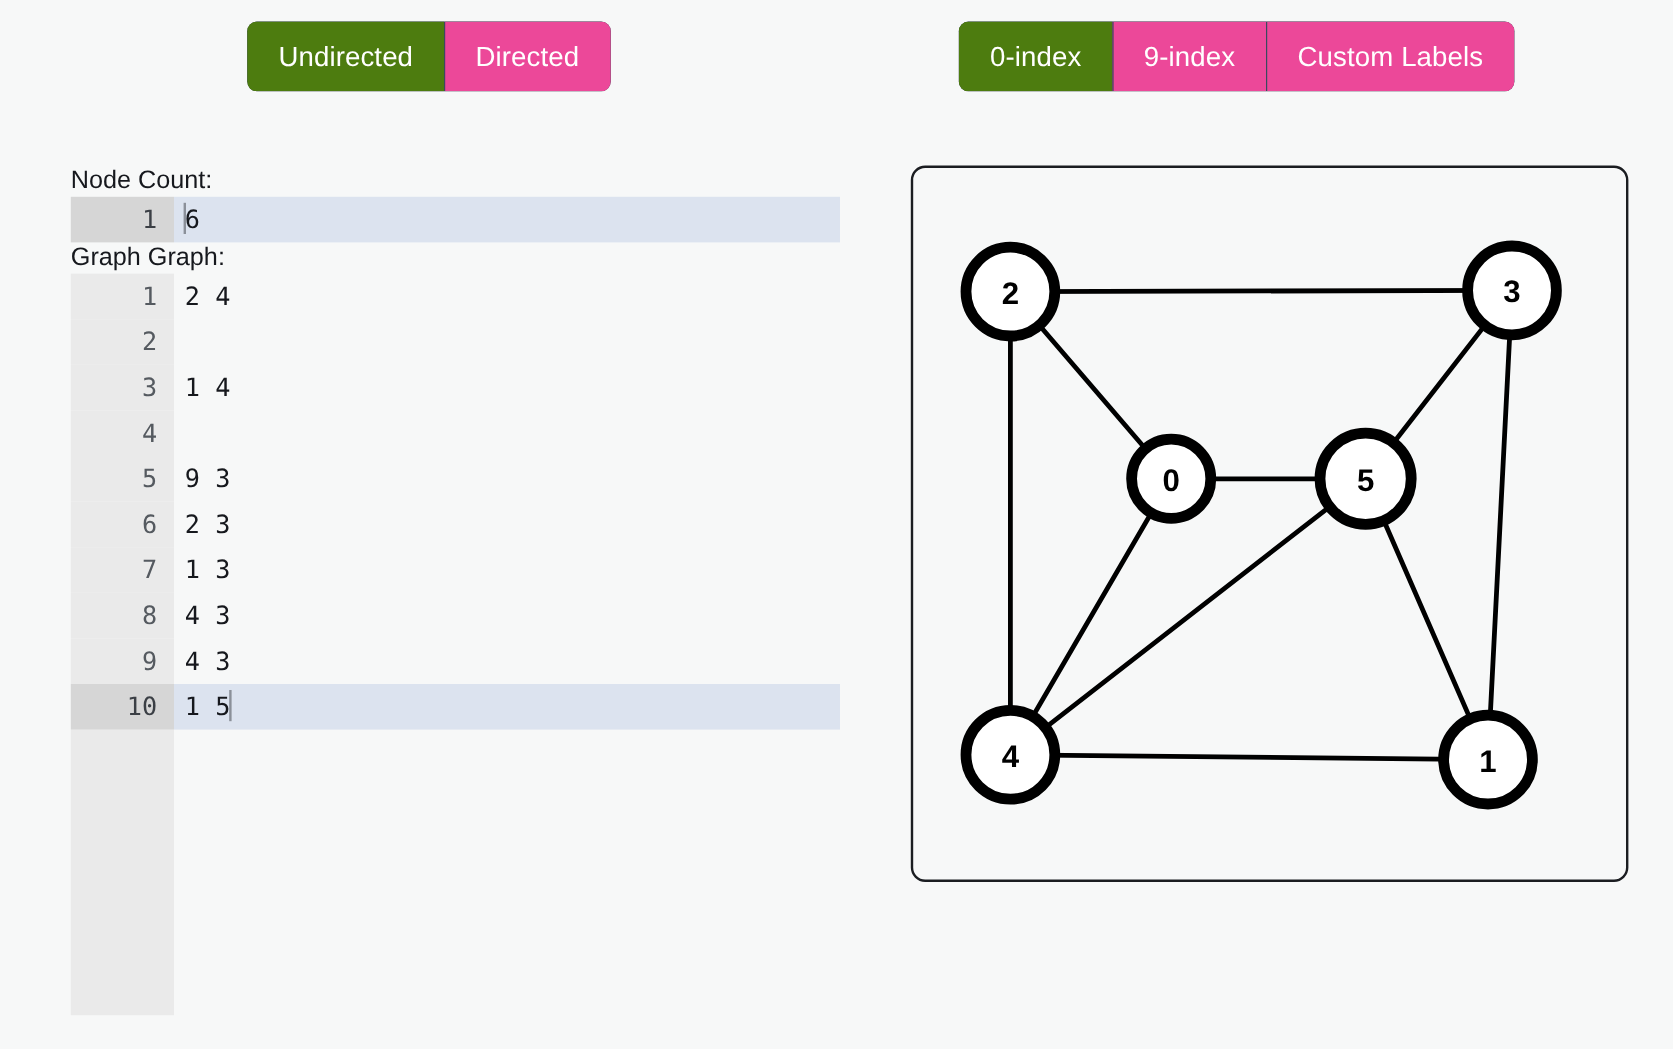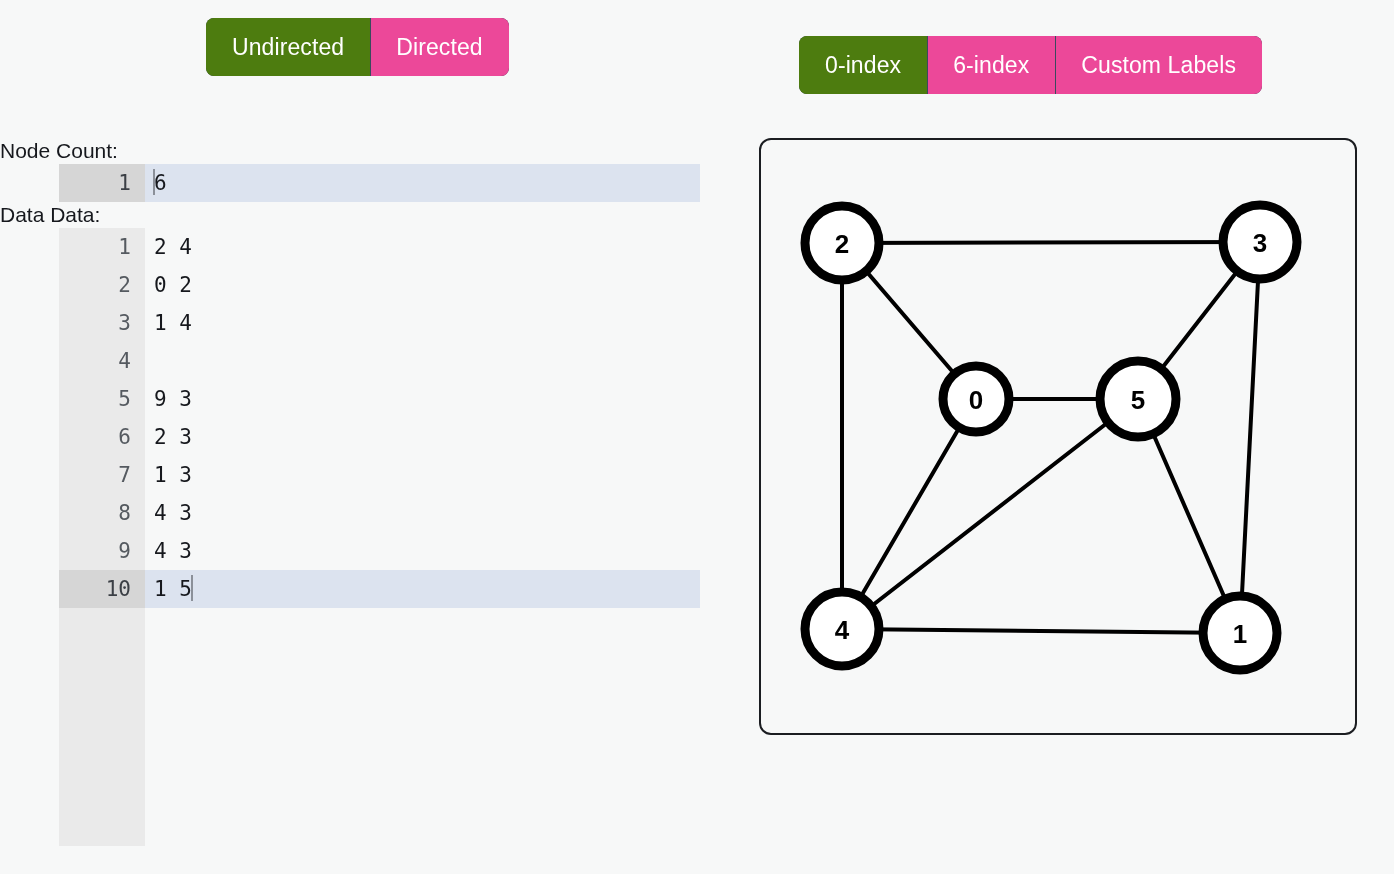--- a/index.html
+++ b/index.html
@@ -41,33 +41,34 @@
     white-space: nowrap;
     letter-spacing: .1px;
   }
   .seg-btn + .seg-btn { box-shadow: inset 1px 0 0 #3a4a5e; }
   .seg-btn.active {
     background: #4d7c0f;
     box-shadow: none;
   }
 
   #graph-type-toggle { left: 206px; top: 18px; }
-  #index-mode-toggle { left: 799px; top: 36px; }
+  #index-mode-toggle { left: 799px; top: 18px; }
 
   
   #editor-column {
     position: absolute;
     left: 0;
     top: 138px;
     width: 700px;
   }
   .field-label {
     font-size: 21px;
     line-height: 26px;
     color: #16181d;
+    padding-left: 59px;
     font-family: "Liberation Sans", sans-serif;
   }
 
   .code-editor {
     position: relative;
     font-family: "DejaVu Sans Mono", monospace;
     font-size: 21px;
     line-height: 38px;
     background: #f7f8f8;
     margin-left: 59px;
@@ -158,43 +159,42 @@
 </head>
 <body>
 
 <div class="seg-group" id="graph-type-toggle">
   <button class="seg-btn active">Undirected</button>
   <button class="seg-btn">Directed</button>
 </div>
 
 <div class="seg-group" id="index-mode-toggle">
   <button class="seg-btn active">0-index</button>
-  <button class="seg-btn">6-index</button>
+  <button class="seg-btn">9-index</button>
   <button class="seg-btn">Custom Labels</button>
 </div>
 
 <div id="editor-column">
 
   <div class="field-label">Node Count:</div>
   <div class="code-editor" id="node-count-editor">
       <div class="code-line active">
         <div class="gutter">1</div>
         <div class="content"><span class="caret"></span>6</div>
       </div>
     </div>
 
-  <div class="field-label">Data Data:</div>
+  <div class="field-label">Graph Graph:</div>
   <div class="code-editor" id="graph-data-editor">
       <div class="code-line">
         <div class="gutter">1</div>
         <div class="content">2 4</div>
       </div>
       <div class="code-line">
         <div class="gutter">2</div>
-        <div class="content">0 2</div>
       </div>
       <div class="code-line">
         <div class="gutter">3</div>
         <div class="content">1 4</div>
       </div>
       <div class="code-line">
         <div class="gutter">4</div>
       </div>
       <div class="code-line">
         <div class="gutter">5</div>

